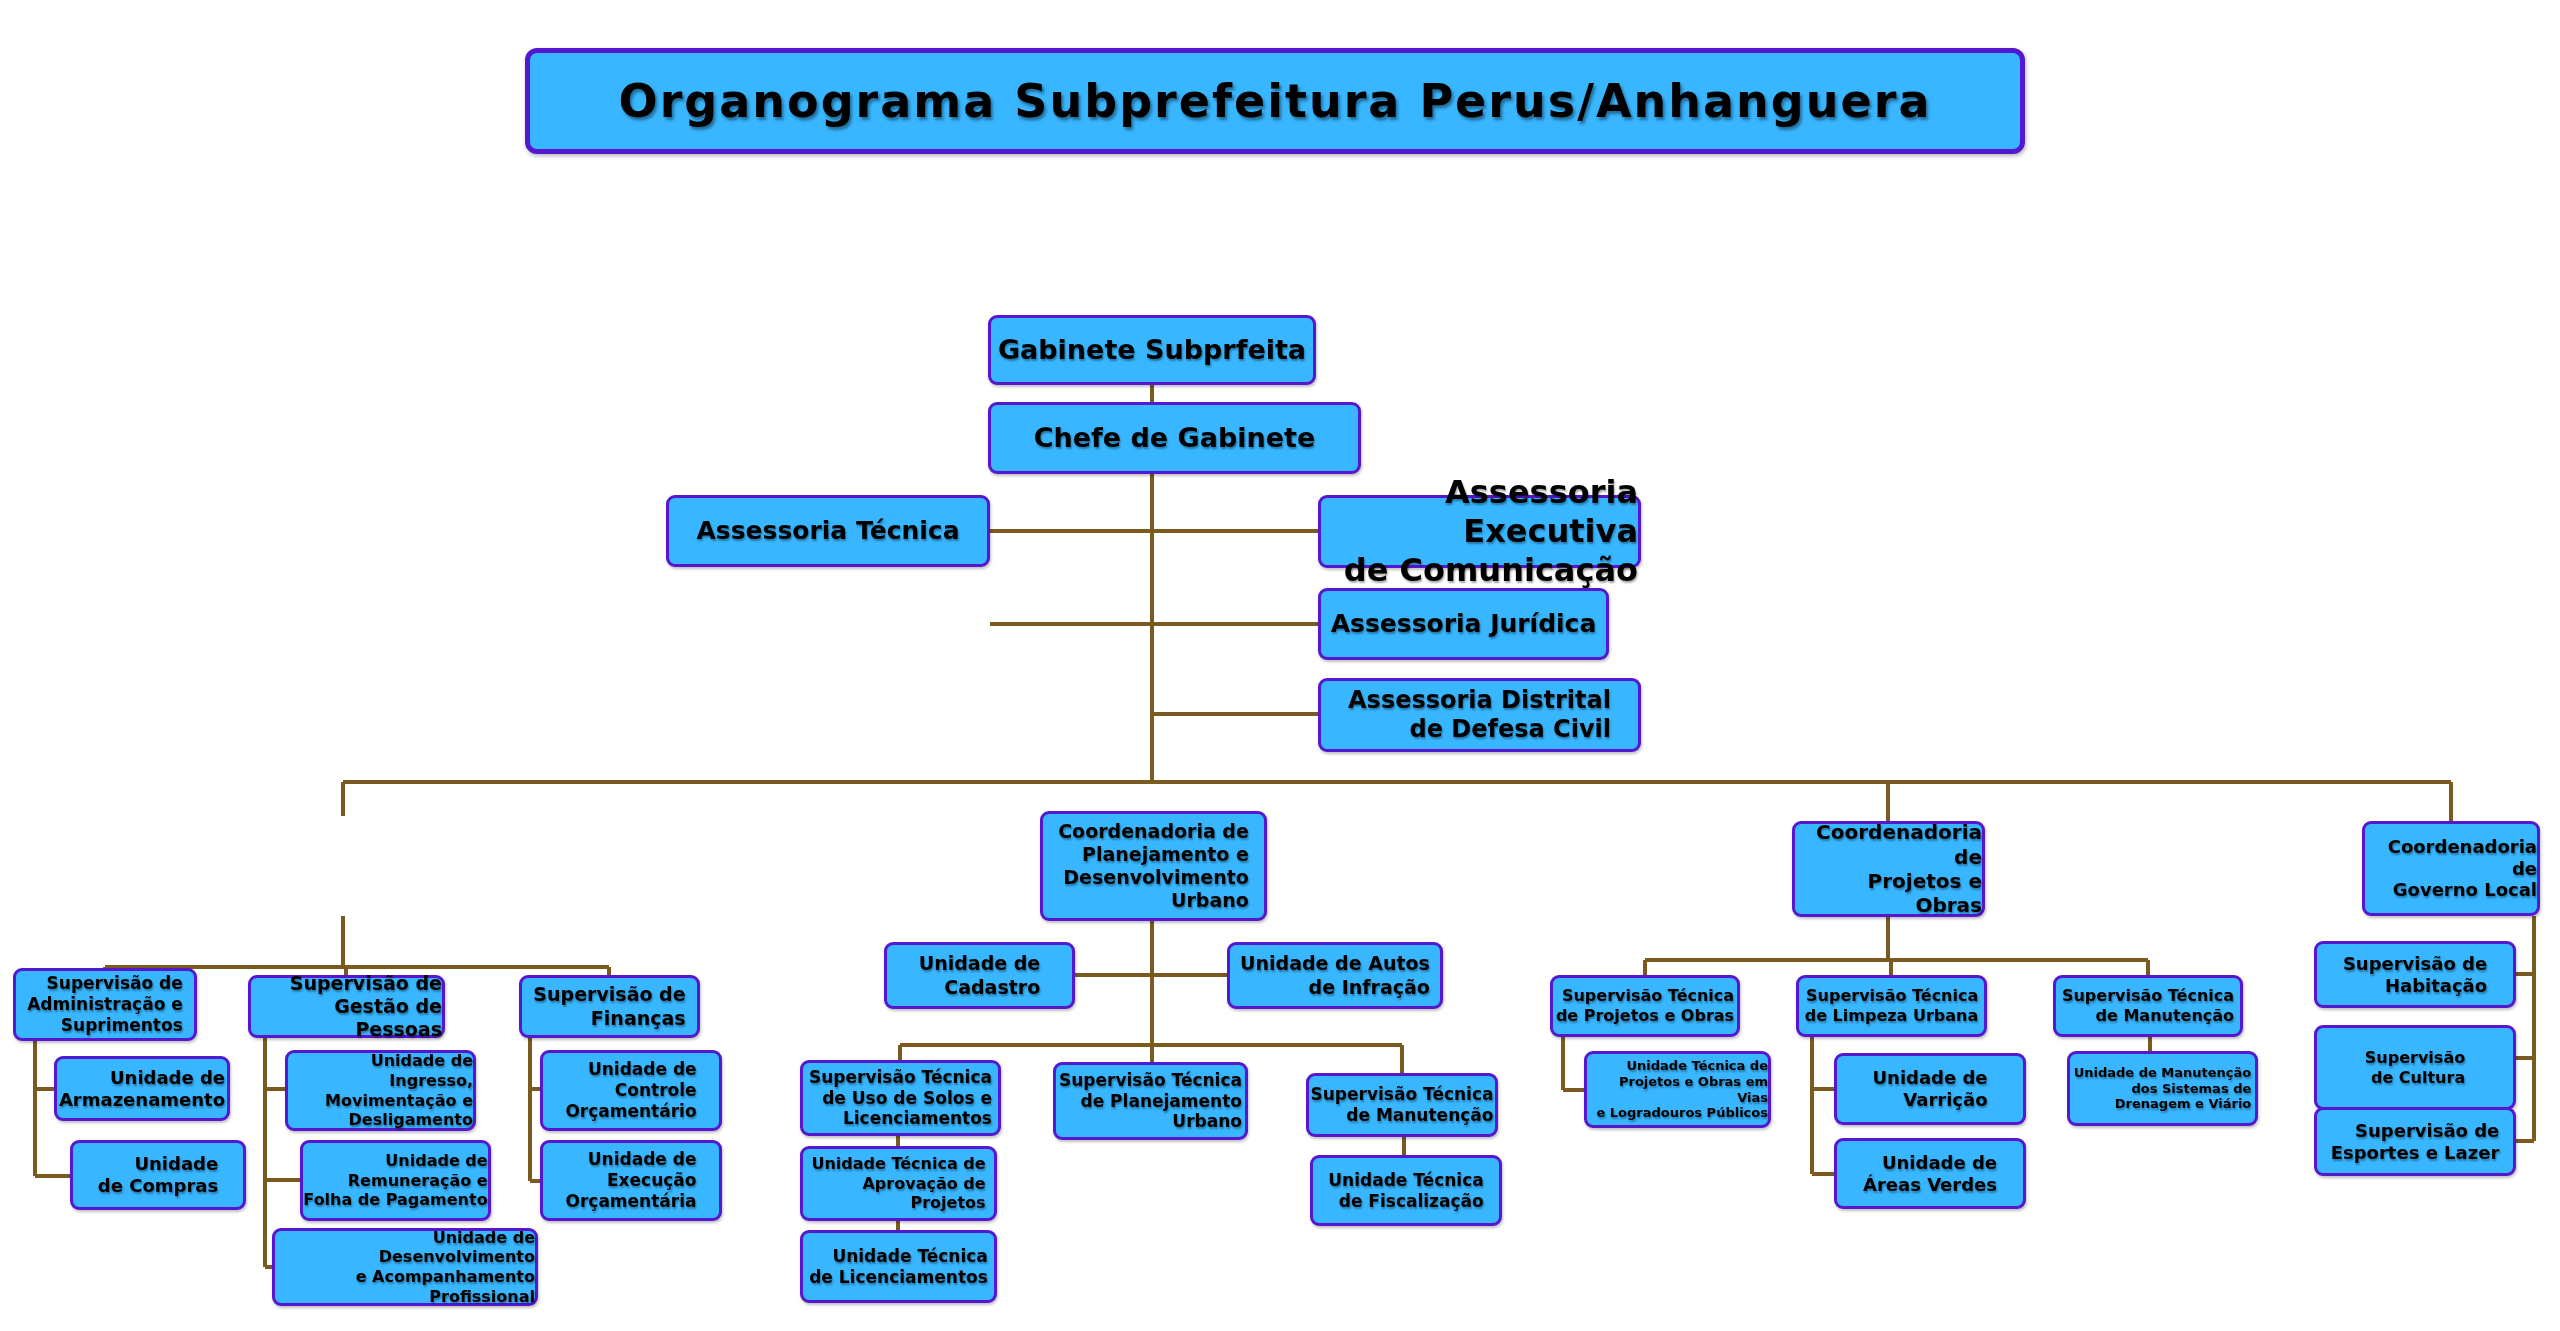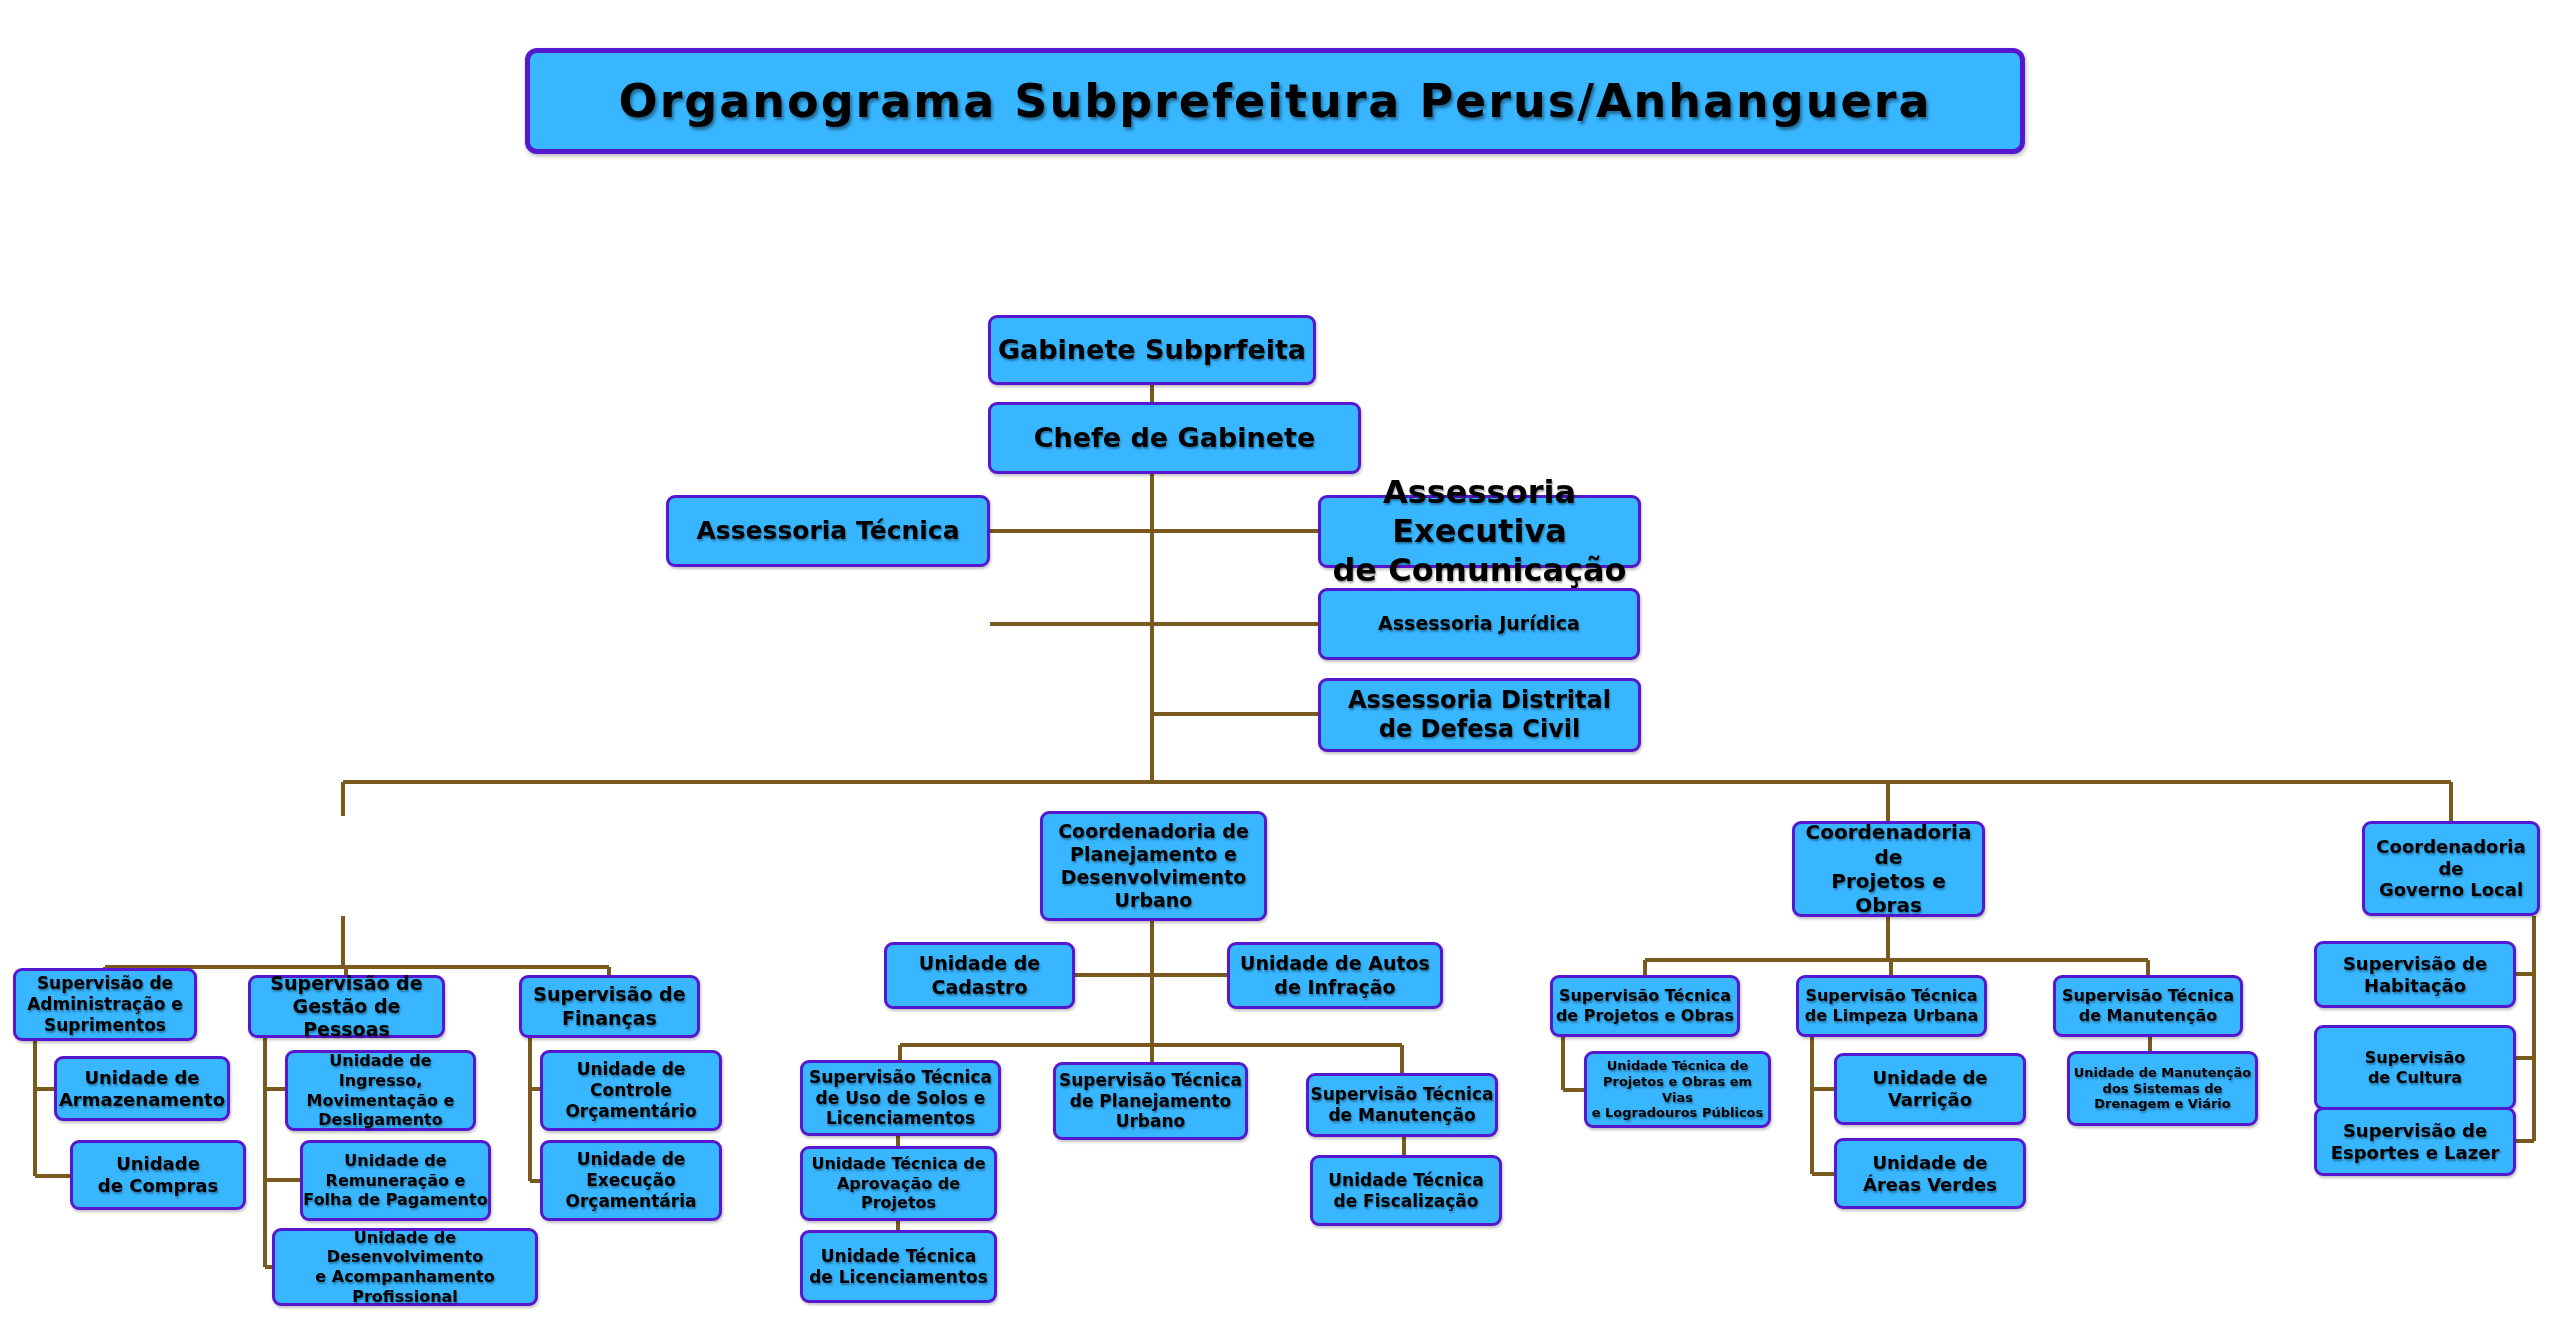--- a/index.html
+++ b/index.html
@@ -11,21 +11,21 @@
     overflow:hidden;
     padding-left:48px;
   }
   .connectors{position:absolute;left:0;top:0;z-index:0;}
   .node{
     position:absolute;z-index:1;
     background:var(--box-fill,#38b6ff);
     border:3px solid var(--box-border,#5e17eb);
     border-radius:9px;
     display:flex;align-items:center;justify-content:center;
-    text-align:center;
+    text-align:right;
     font-weight:bold;
     color:var(--text,#000000);
     white-space:pre-line;
     line-height:1.22;
     box-sizing:border-box;
     box-shadow:1px 2px 3px rgba(0,0,0,.25);
     text-shadow:1px 2px 2px rgba(0,0,0,.35);
   }
   .title-box{
     position:absolute;z-index:1;
@@ -102,21 +102,21 @@
   </svg>
 
   <div class="title-box" style="left:525px;top:48px;width:1500px;height:106px">Organograma Subprefeitura Perus/Anhanguera</div>
 
   <div class="node" style="left:988px;top:315px;width:328px;height:70px;font-size:27px">Gabinete Subprfeita</div>
   <div class="node" style="left:988px;top:402px;width:373px;height:72px;font-size:27px">Chefe de Gabinete</div>
 
   <div class="node" style="left:666px;top:495px;width:324px;height:72px;font-size:25px">Assessoria Técnica</div>
   <div class="node" style="left:1318px;top:495px;width:323px;height:73px;font-size:32px">Assessoria Executiva
 de Comunicação</div>
-  <div class="node" style="left:1318px;top:588px;width:322px;height:72px;font-size:19px">Assessoria Jurídica</div>
+  <div class="node" style="left:1318px;top:588px;width:291px;height:72px;font-size:25px">Assessoria Jurídica</div>
   <div class="node" style="left:1318px;top:678px;width:323px;height:74px;font-size:24px">Assessoria Distrital
 de Defesa Civil</div>
 
   <div class="node" style="left:1040px;top:811px;width:227px;height:110px;font-size:19px">Coordenadoria de
 Planejamento e
 Desenvolvimento
 Urbano</div>
   <div class="node" style="left:1792px;top:821px;width:193px;height:96px;font-size:20px">Coordenadoria de
 Projetos e Obras</div>
   <div class="node" style="left:2362px;top:821px;width:178px;height:95px;font-size:18px">Coordenadoria de

